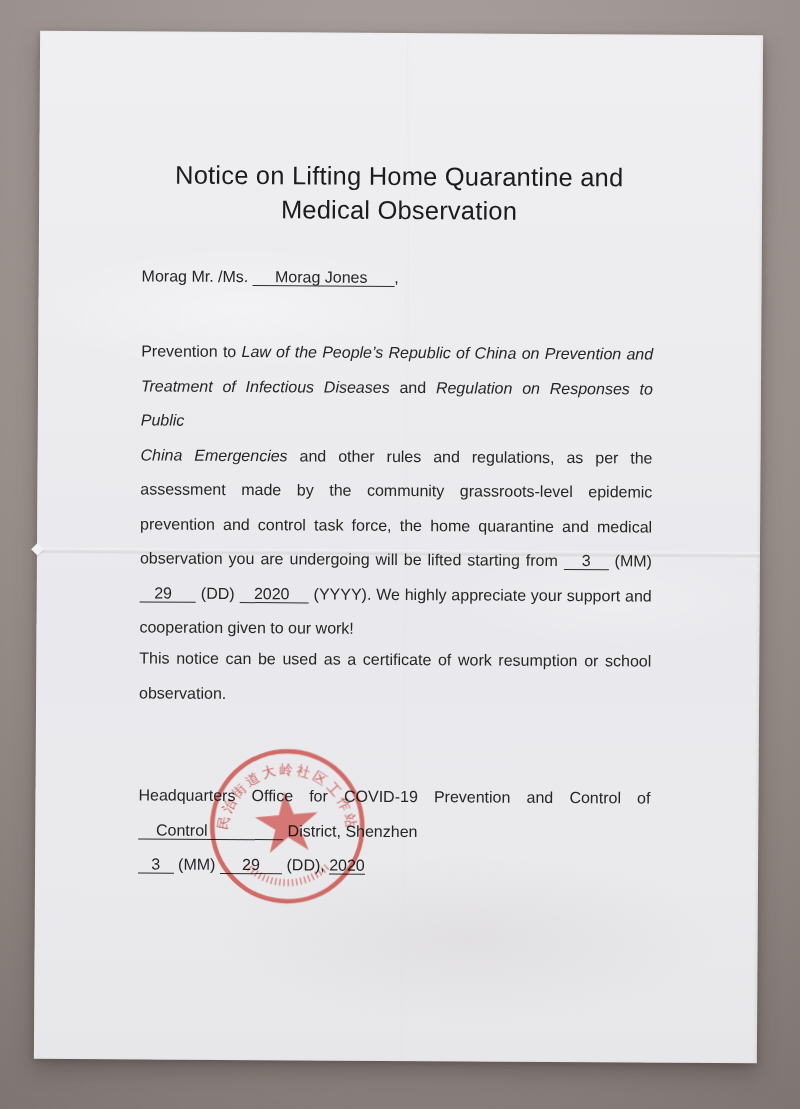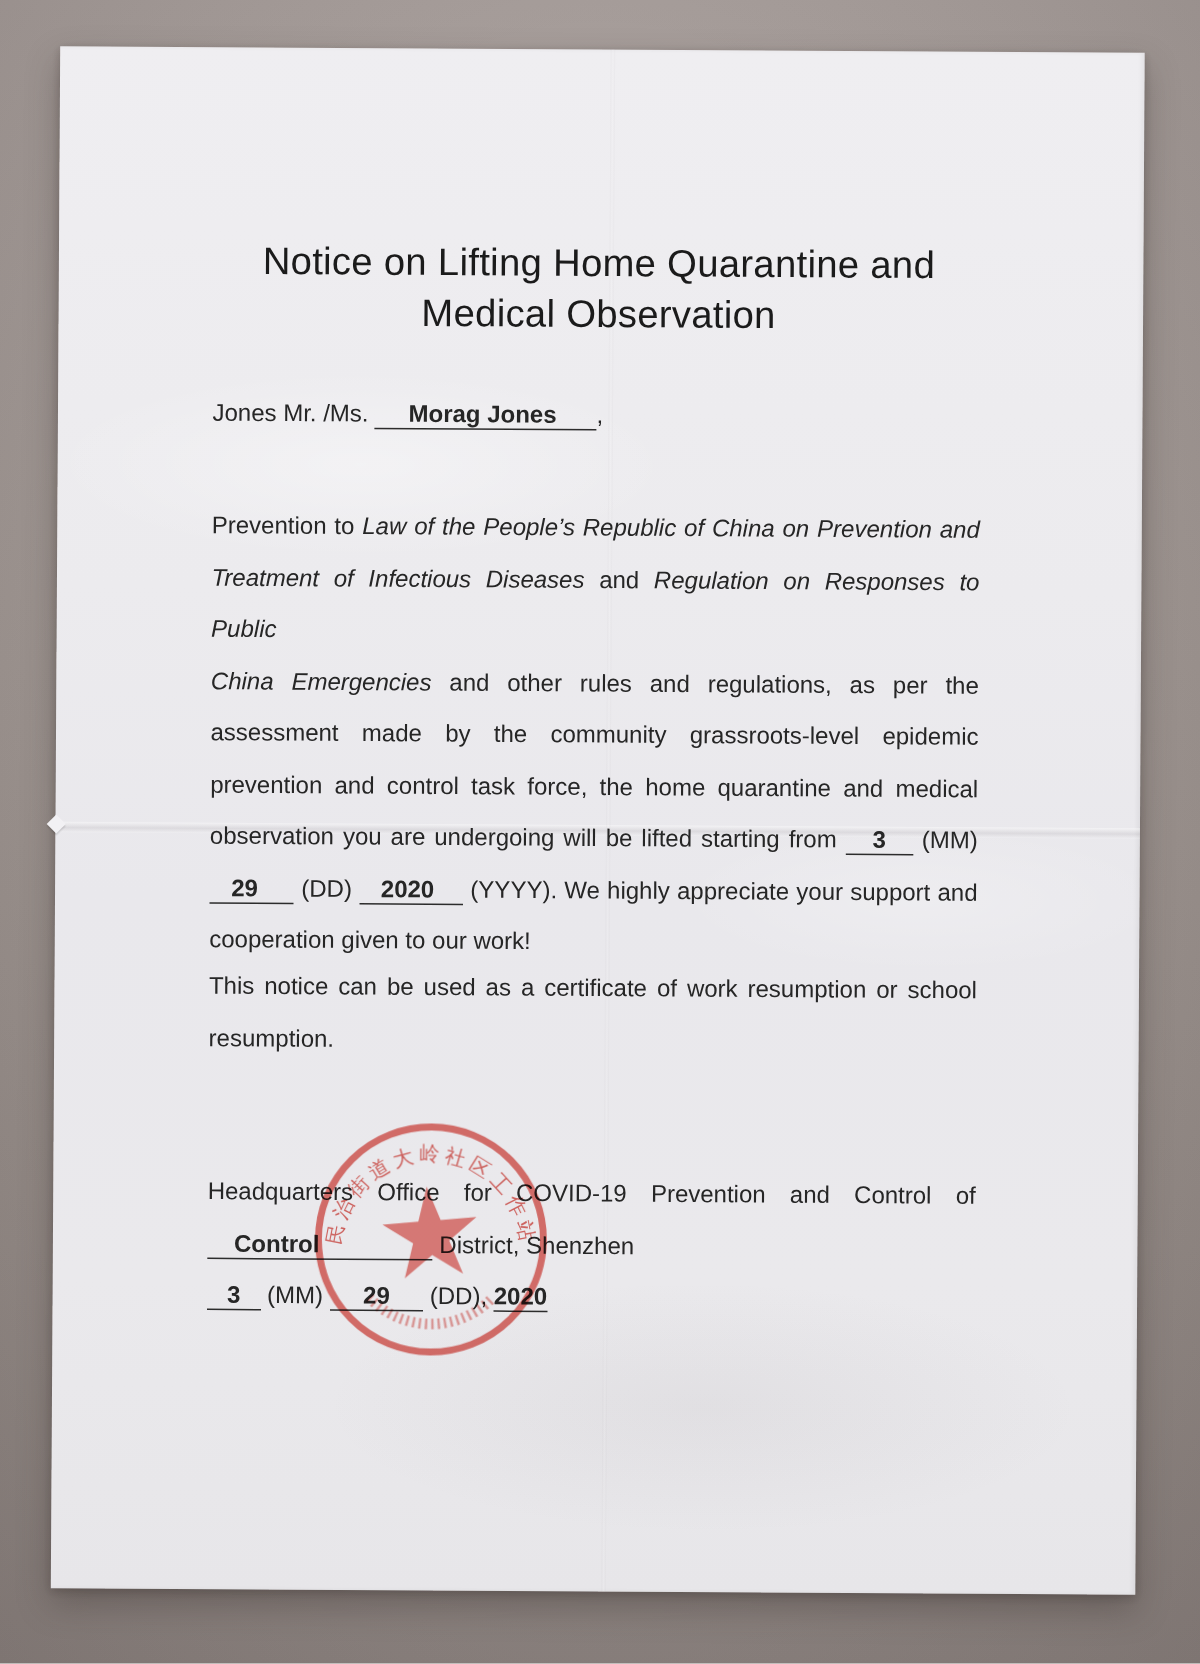--- a/index.html
+++ b/index.html
@@ -51,21 +51,21 @@
   }
   .block { position:absolute; left:103px; width:512px; }
   .line { line-height:34.5px; white-space:nowrap; }
   .justify .line, .line.justify {
     text-align:justify;
     text-align-last:justify;
     -moz-text-align-last:justify;
     white-space:normal;
   }
   .it { font-style:italic; }
-  .blank { border-bottom:1.6px solid #2c2c2c; white-space:pre;font-weight:bold; }
+  .blank { border-bottom:1.6px solid #2c2c2c; white-space:pre; }
   .title-block {
     position:absolute; left:60px; width:600px; top:127px;
     text-align:center; color:#1b1b1b;
   }
   .title-block .line { font-size:25.5px; line-height:33.5px; letter-spacing:0.2px; white-space:nowrap; text-align:center; }
   
   .stamp {
     position:absolute; left:171px; top:713px; width:162px; height:162px;
     mix-blend-mode:multiply;
     opacity:0.92;
@@ -93,37 +93,37 @@
   <div class="notch"></div>
 
   <div class="content">
 
     <div class="title-block">
         <div class="line">Notice on Lifting Home Quarantine and</div>
         <div class="line">Medical Observation</div>
       </div>
 
     <div class="block" style="top:228px;">
-        <div class="line"><span>Jones Mr. /Ms. </span><span class="blank">     Morag Jones      </span><span>,</span></div>
+        <div class="line"><span>Morag Mr. /Ms. </span><span class="blank">     Morag Jones      </span><span>,</span></div>
       </div>
 
     <div class="block" style="top:303px;">
         <div class="line justify"><span>Prevention to </span><span class="it">Law of the People’s Republic of China on Prevention and</span></div>
         <div class="line justify"><span class="it">Treatment of Infectious Diseases</span><span> and </span><span class="it">Regulation on Responses to Public</span></div>
         <div class="line justify"><span class="it">China Emergencies</span><span> and other rules and regulations, as per the</span></div>
         <div class="line justify"><span>assessment made by the community grassroots-level epidemic</span></div>
         <div class="line justify"><span>prevention and control task force, the home quarantine and medical</span></div>
         <div class="line justify"><span>observation you are undergoing will be lifted starting from </span><span class="blank">   3   </span><span> (MM)</span></div>
         <div class="line justify"><span class="blank">   29     </span><span> (DD) </span><span class="blank">   2020    </span><span> (YYYY). We highly appreciate your support and</span></div>
         <div class="line"><span>cooperation given to our work!</span></div>
       </div>
 
     <div class="block" style="top:610px;">
         <div class="line justify"><span>This notice can be used as a certificate of work resumption or school</span></div>
-        <div class="line"><span>resumption.</span></div>
+        <div class="line"><span>observation.</span></div>
       </div>
 
     <div class="block" style="top:747px;">
         <div class="line justify"><span>Headquarters Office for COVID-19 Prevention and Control of</span></div>
         <div class="line"><span class="blank">    Control                 </span><span> District, Shenzhen</span></div>
         <div class="line"><span class="blank">   3   </span><span> (MM) </span><span class="blank">     29     </span><span> (DD), </span><span class="blank">2020</span></div>
       </div>
 
     <div class="stamp">
       <svg viewBox="0 0 162 162">

